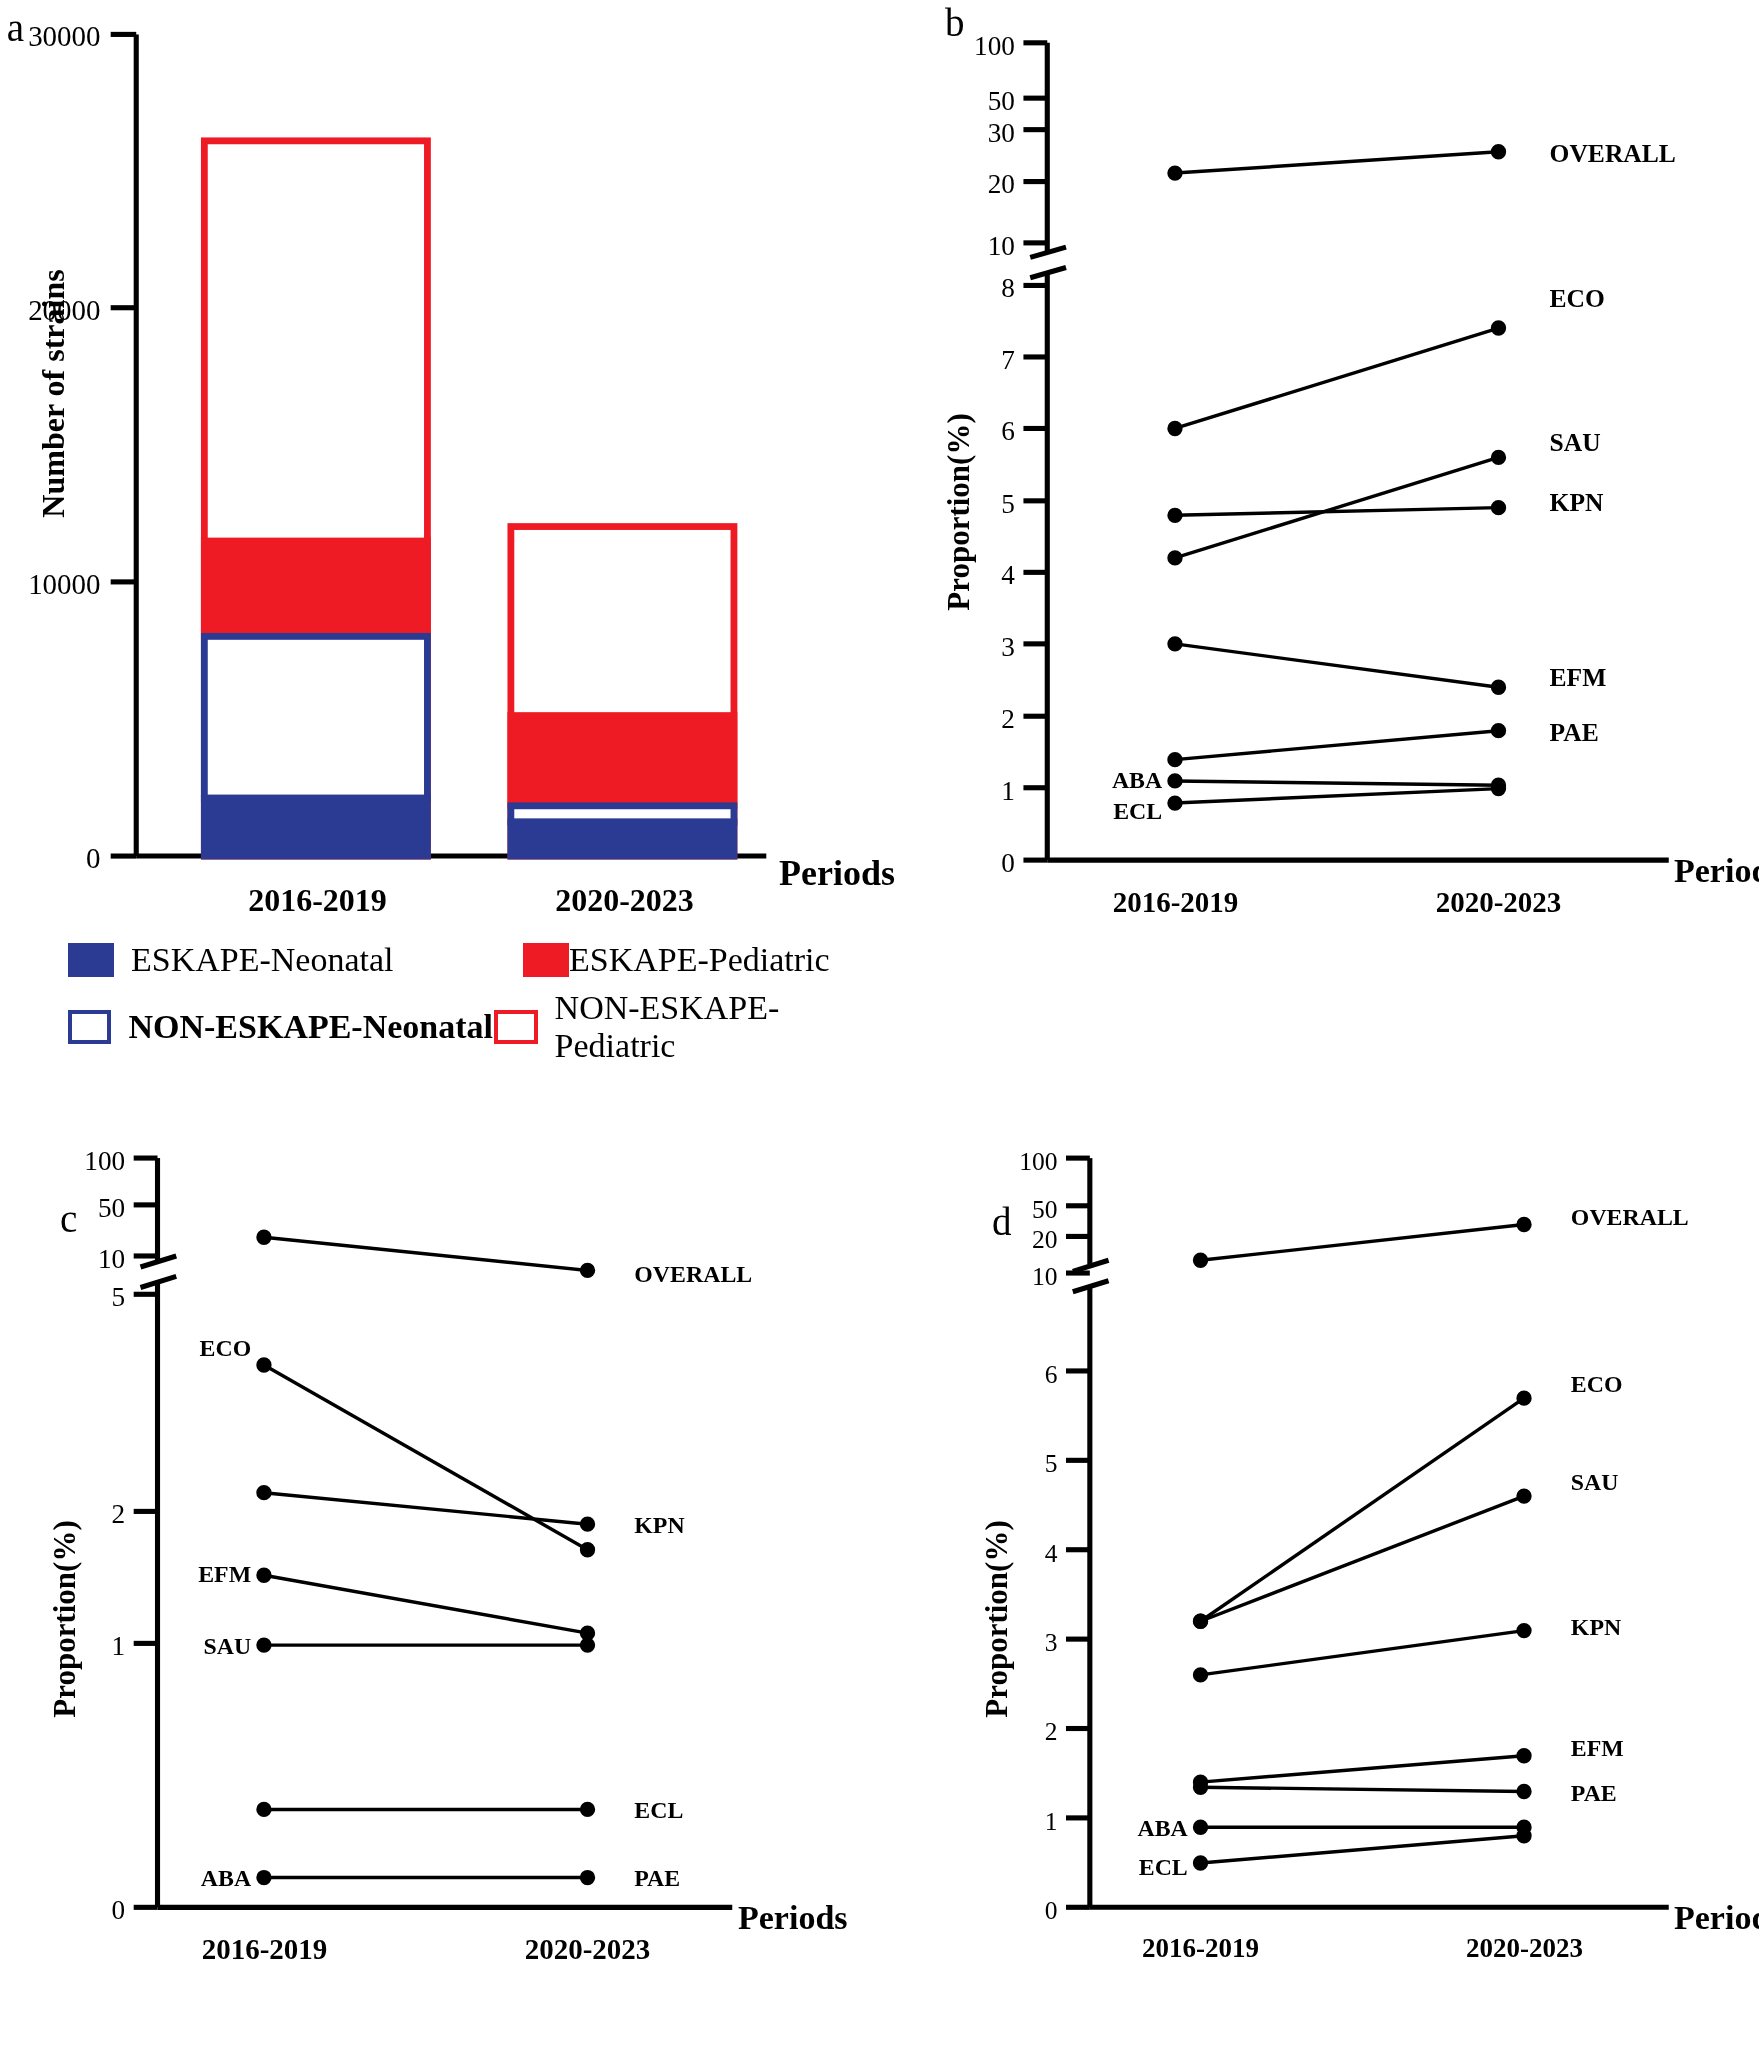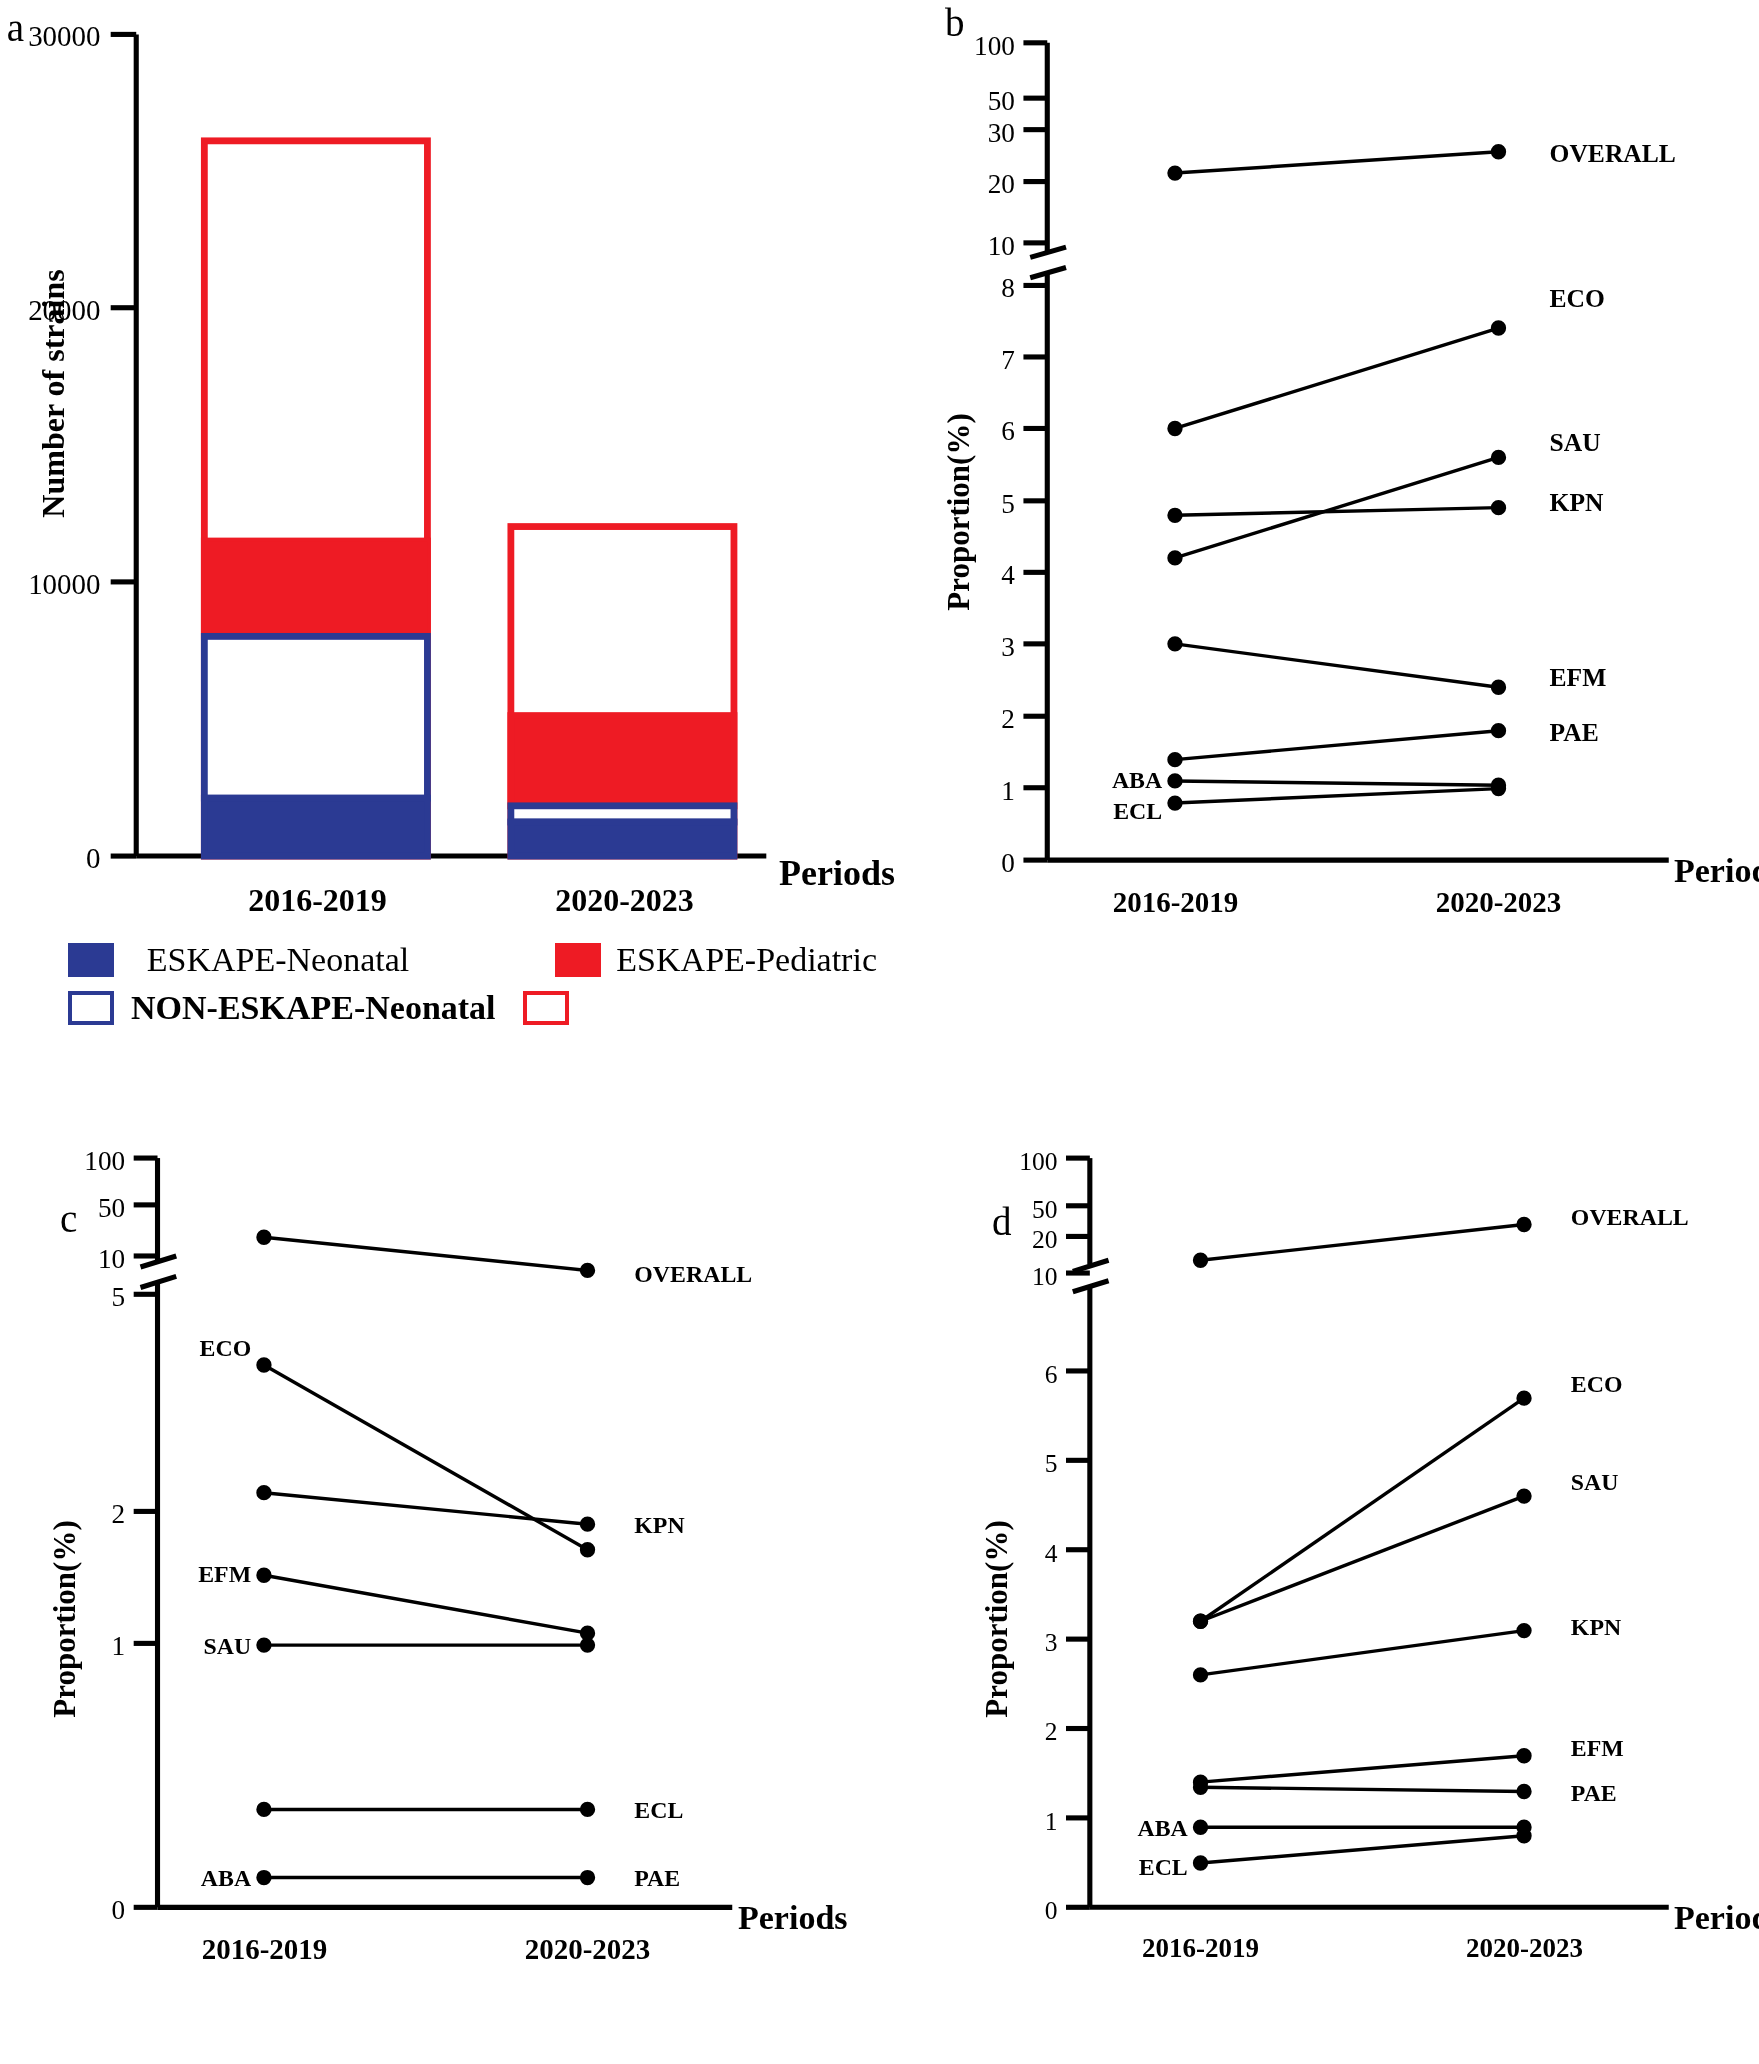--- a/index.html
+++ b/index.html
@@ -49,30 +49,31 @@
   </svg>
 
   <div class="axis-title" style="position:absolute;left:-126px;top:375px;width:358px;text-align:center;transform:rotate(-90deg);font-size:32px;">Number of strains</div>
 
   <div class="axis-title" style="position:absolute;left:779px;top:852px;font-size:36px;">Periods</div>
 
   <div style="position:absolute;left:207px;top:882px;width:221px;text-align:center;font-size:32px;font-weight:bold;">2016-2019</div>
   <div style="position:absolute;left:514px;top:882px;width:221px;text-align:center;font-size:32px;font-weight:bold;">2020-2023</div>
 
   <div style="position:absolute;left:68px;top:941px;width:809px;">
-    <div class="legend-row" style="margin-bottom:10.2px;justify-content:space-between;">
+    <div class="legend-row" style="margin-bottom:10.2px;">
       <span style="display:inline-block;width:46px;height:34px;background:#2b3a93;border:4.3px solid #2b3a93;box-sizing:border-box;"></span>
       <span style="font-size:34px;margin-left:17px;width:392px;">ESKAPE-Neonatal</span>
       <span style="display:inline-block;width:46px;height:34px;background:#ee1b24;border:4.3px solid #ee1b24;box-sizing:border-box;"></span>
       <span style="font-size:34px;">ESKAPE-Pediatric</span>
     </div>
     <div class="legend-row">
       <span style="display:inline-block;width:46px;height:34px;background:#ffffff;border:4.3px solid #2b3a93;box-sizing:border-box;"></span>
       <span style="font-size:34px;margin-left:17px;width:392px;font-weight:bold;">NON-ESKAPE-Neonatal</span>
       <span style="display:inline-block;width:46px;height:34px;background:#ffffff;border:4.3px solid #ee1b24;box-sizing:border-box;"></span>
+      <span style="font-size:34px;margin-left:17px;">NON-ESKAPE-Pediatric</span>
     </div>
   </div>
 </div>
 
 <div class="panel" style="left:877px;top:0;width:882px;height:1048px;">
   <div class="plabel" style="left:68px;top:0px;font-size:39px;">b</div>
 
   <svg width="882" height="954" viewBox="0 0 1036 1120">
 
     <line x1="200" y1="50" x2="200" y2="295" stroke="#000" stroke-width="6"></line>

